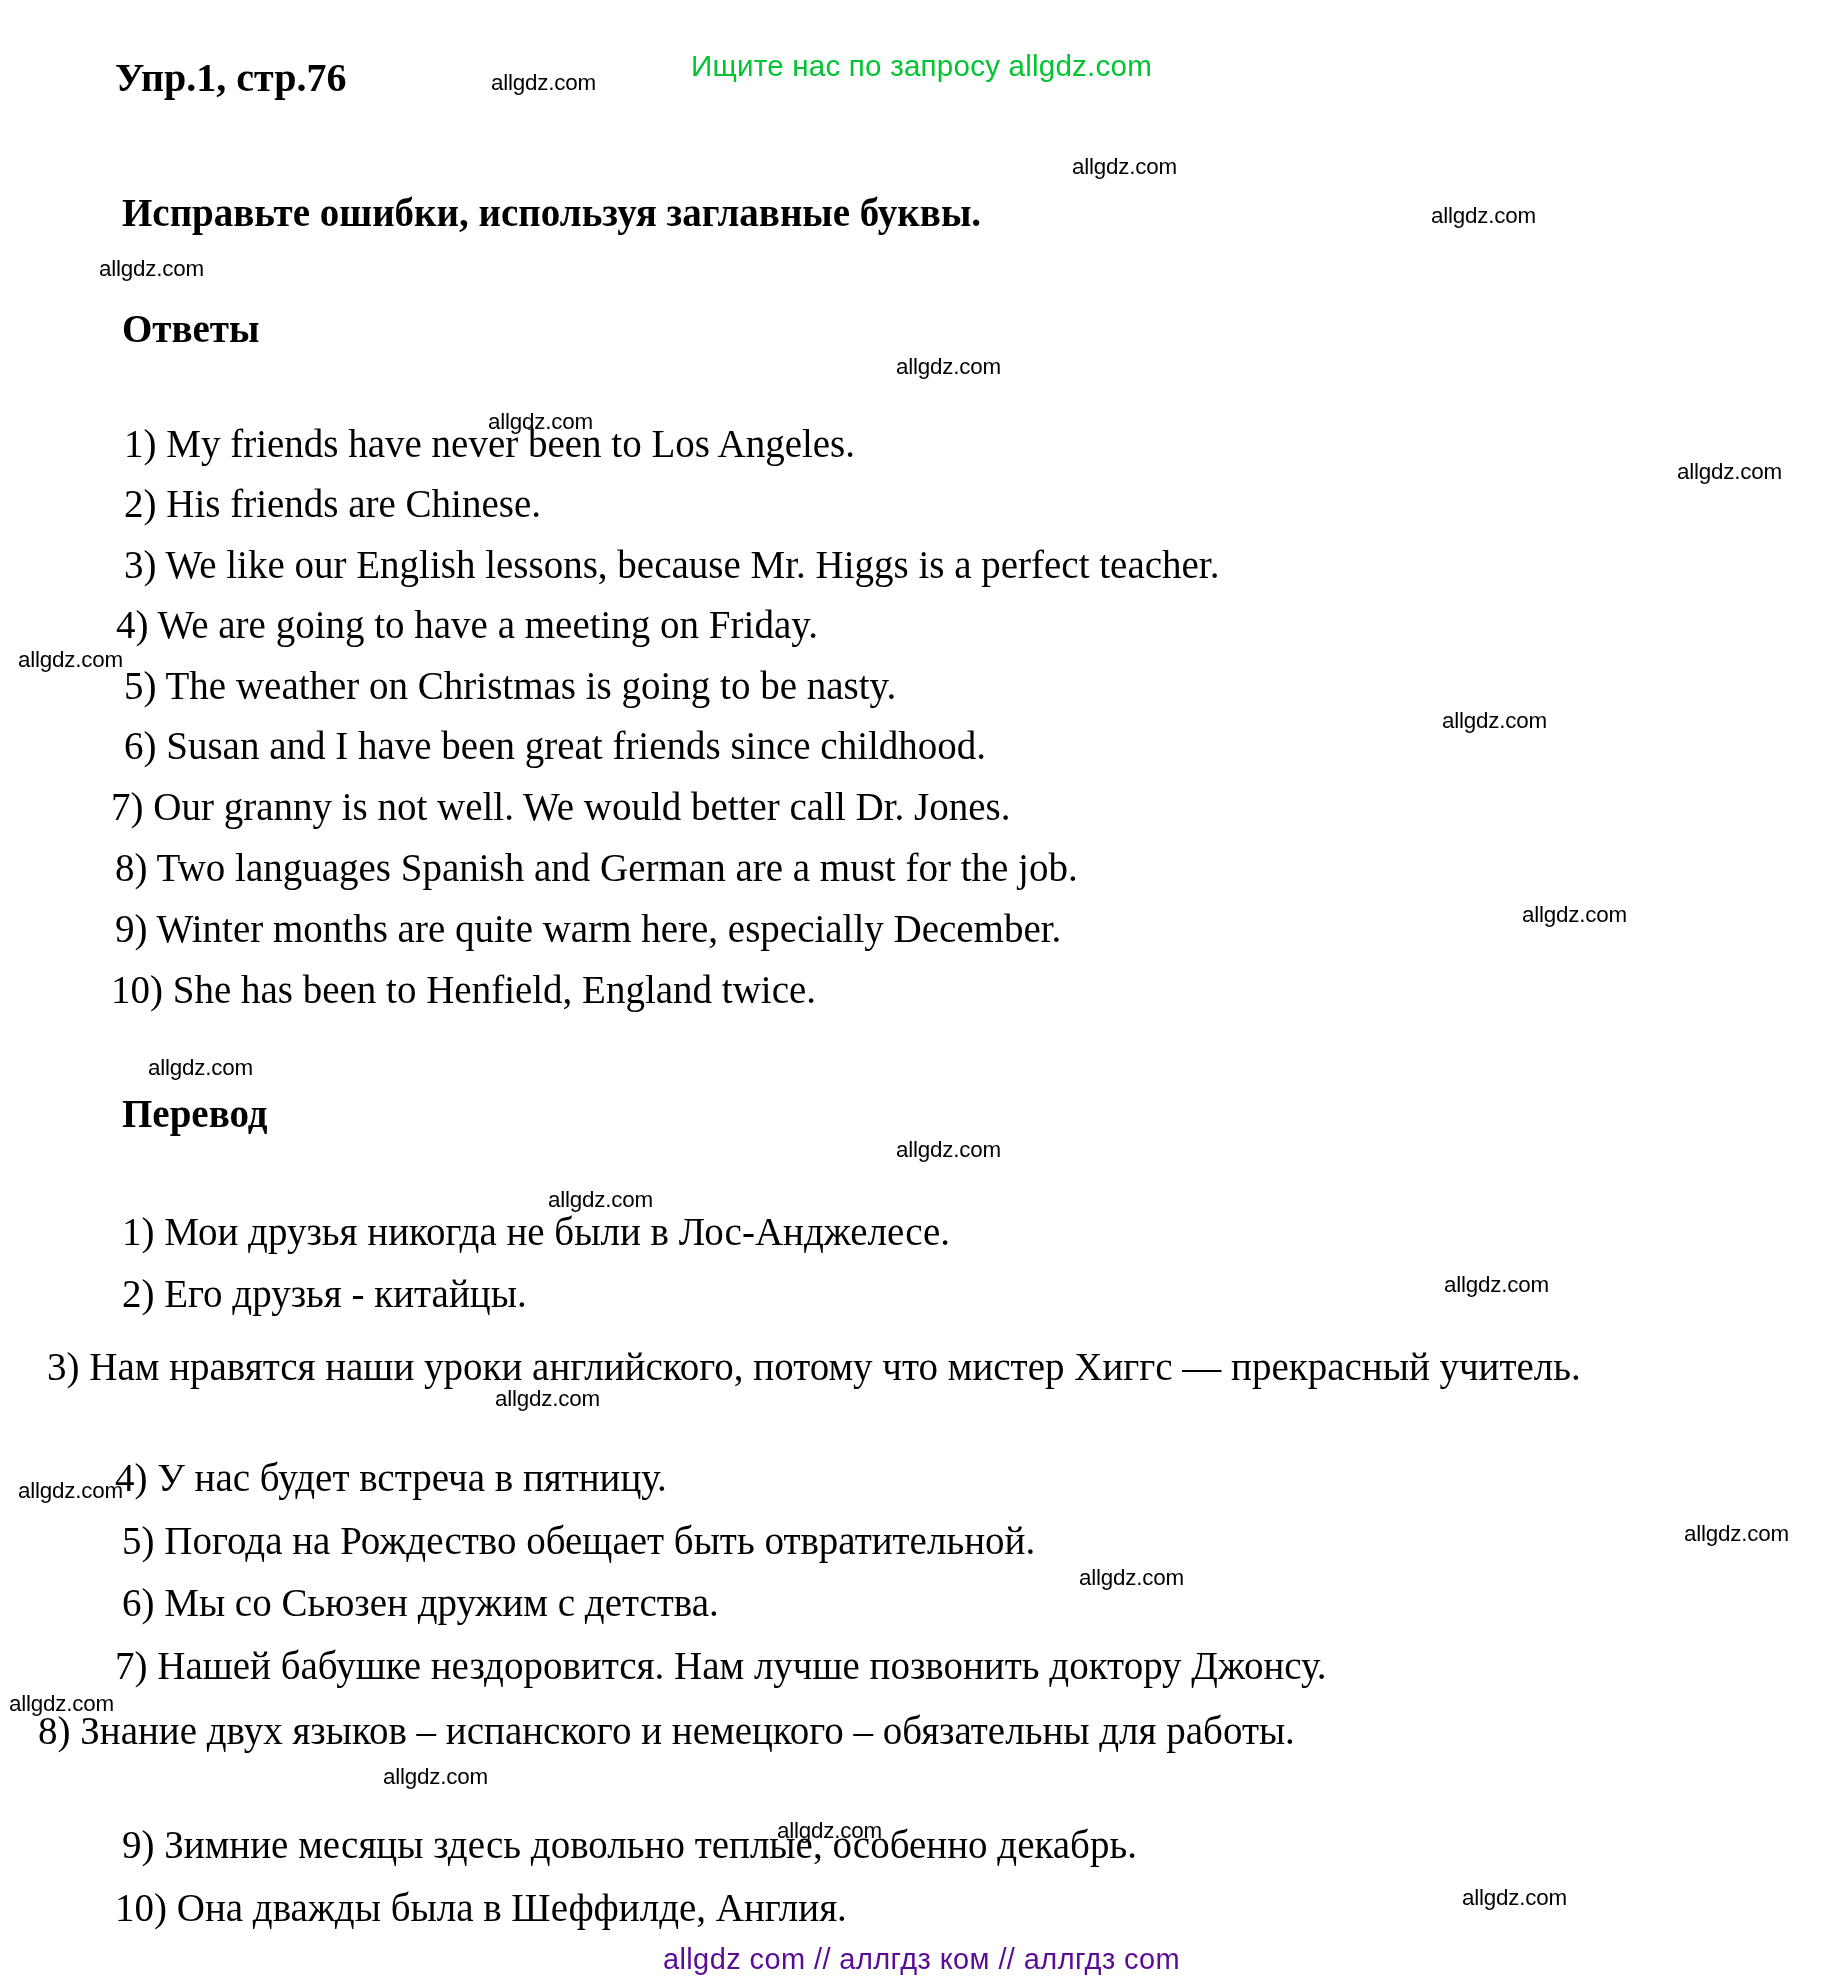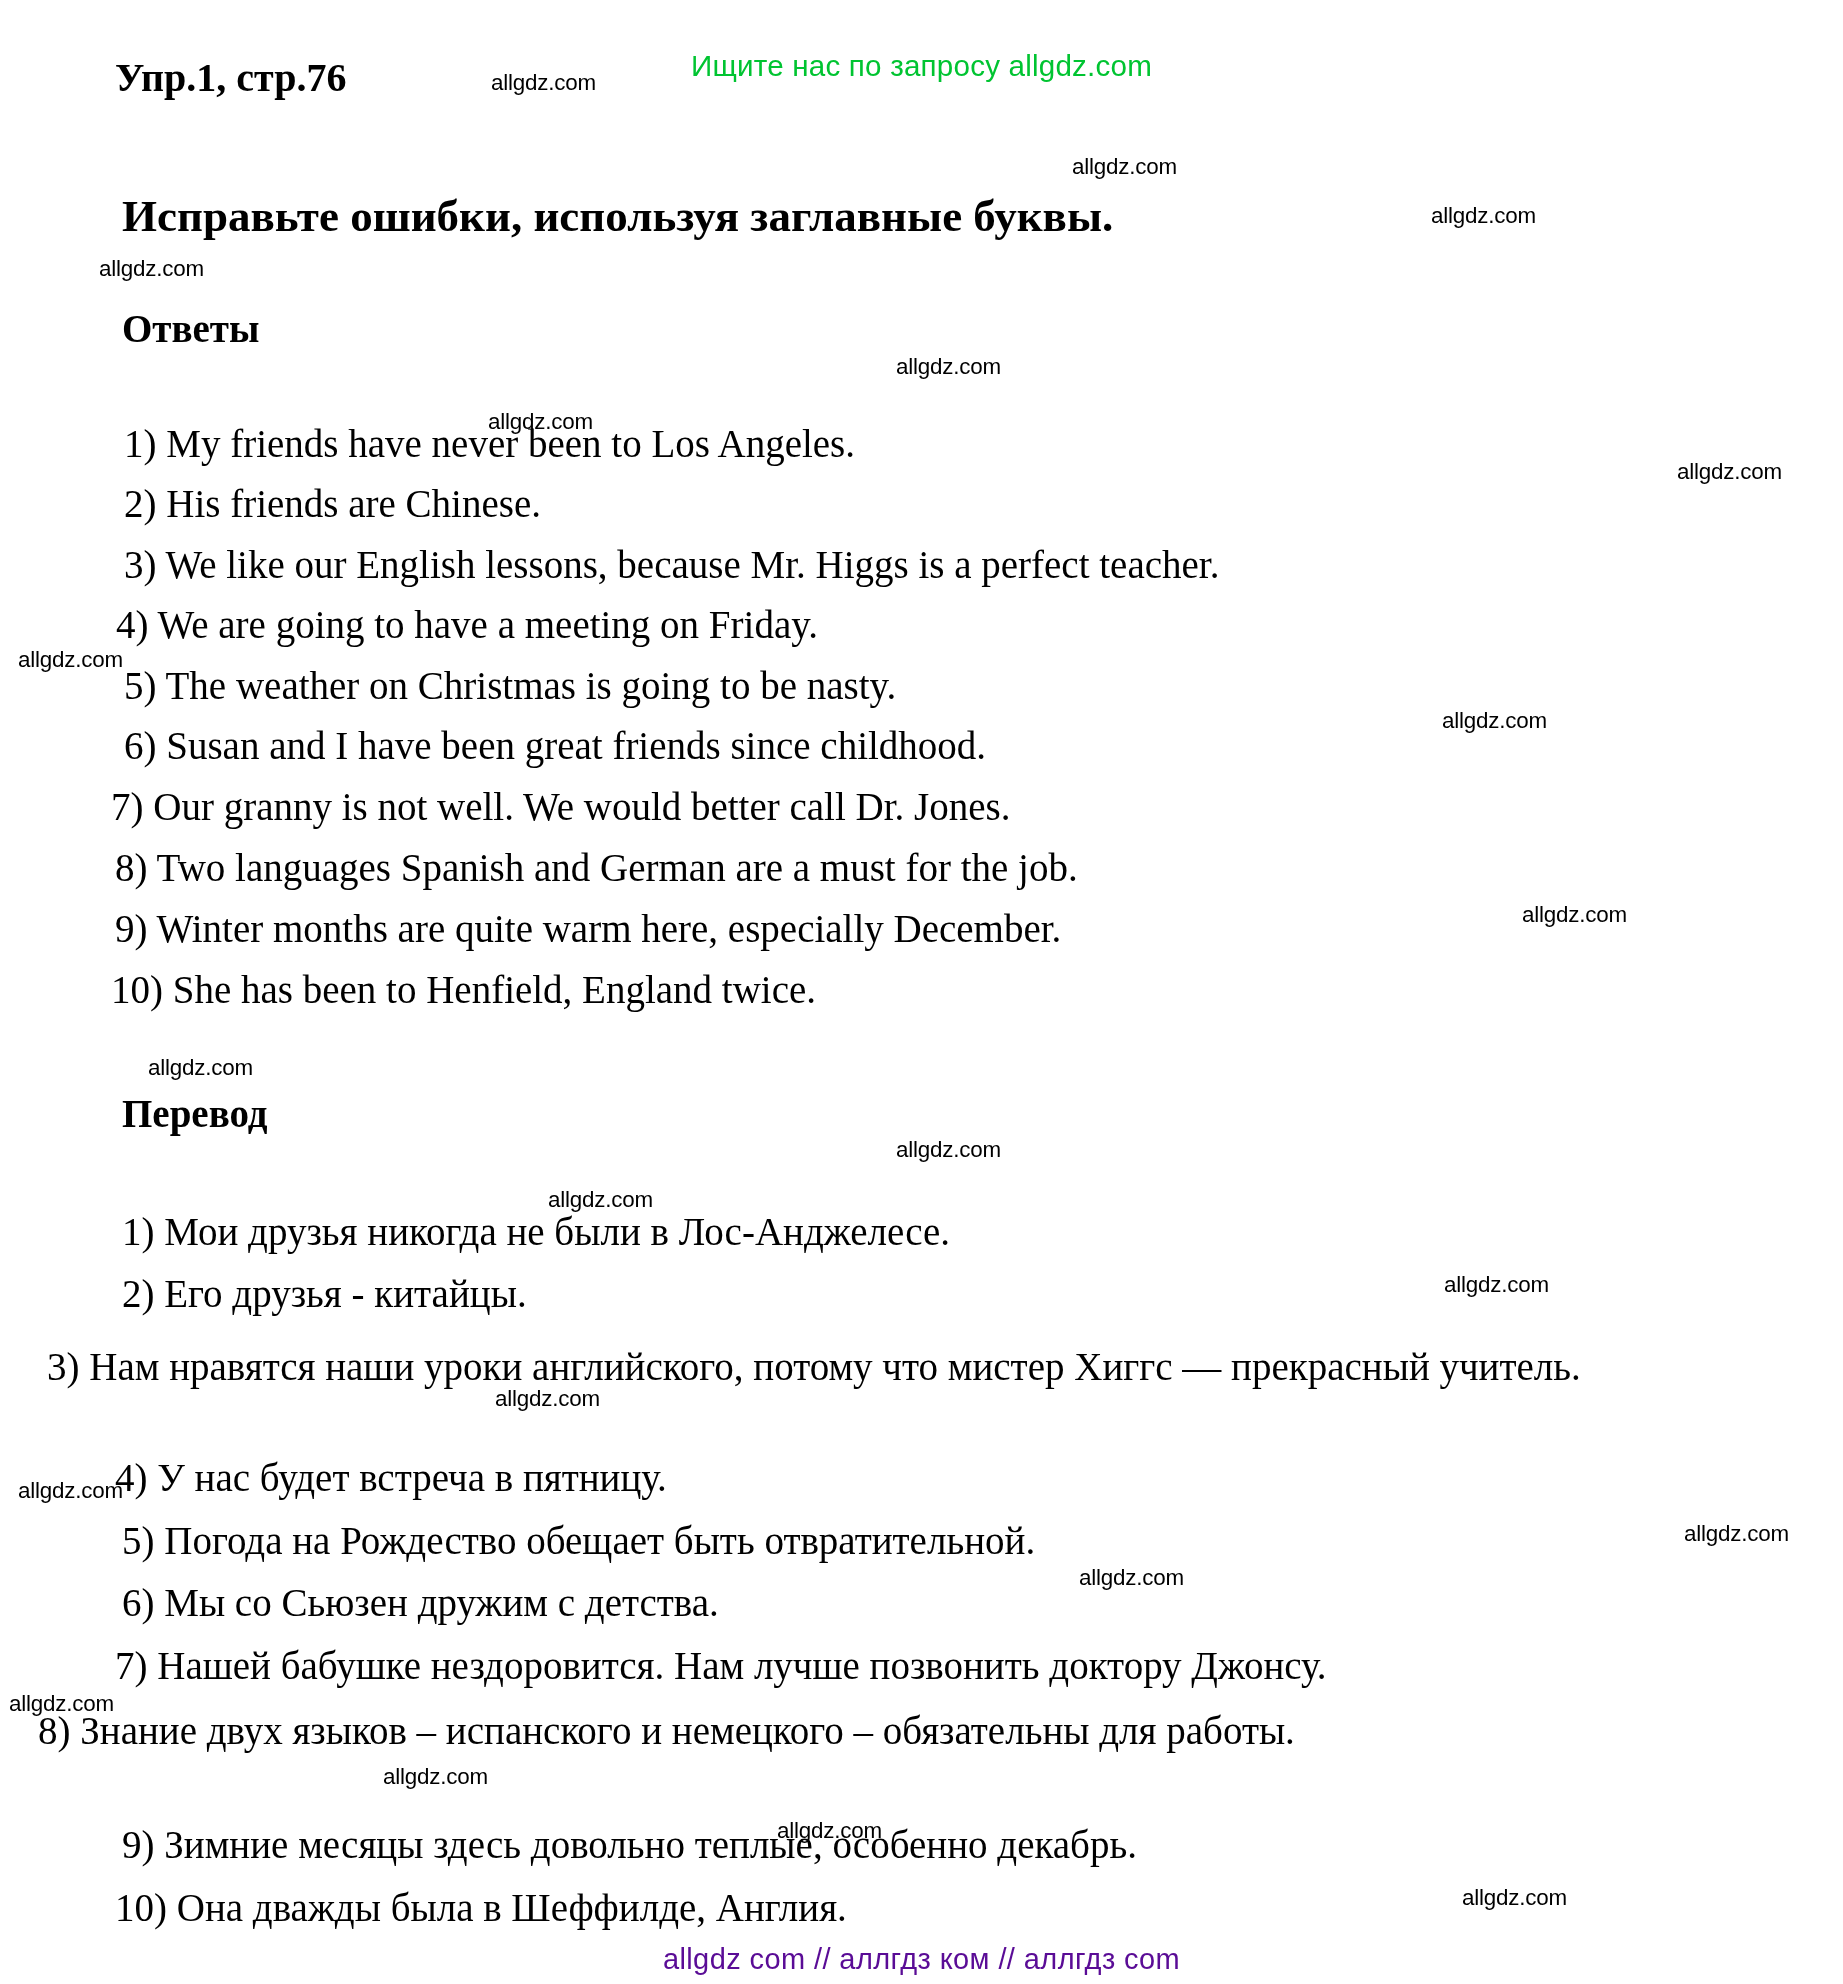--- a/index.html
+++ b/index.html
@@ -43,21 +43,21 @@
   }
 
   
   .h-bold {
     position: absolute;
     font-family: "Liberation Serif", "DejaVu Serif", serif;
     font-weight: bold;
     white-space: nowrap;
   }
   .task-title { font-size: 40px; }
-  .task-prompt { font-size: 45px; }
+  .task-prompt { font-size: 39px; }
   .section-head { font-size: 39px; }
 
   
   .line {
     position: absolute;
     font-family: "Liberation Serif", "DejaVu Serif", serif;
     font-size: 39px;
     line-height: 1.05;
     white-space: nowrap;
     color: #000000;

